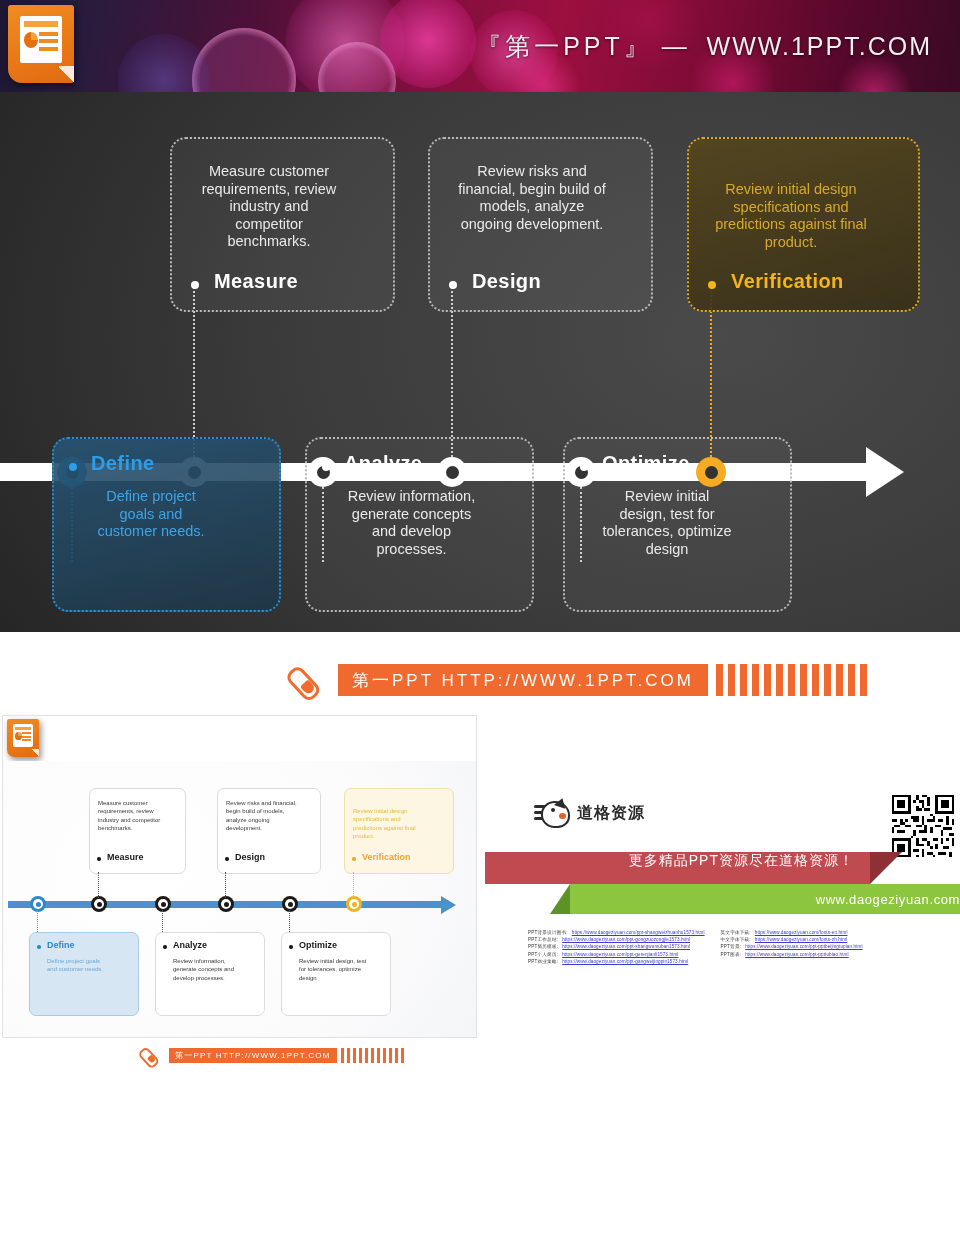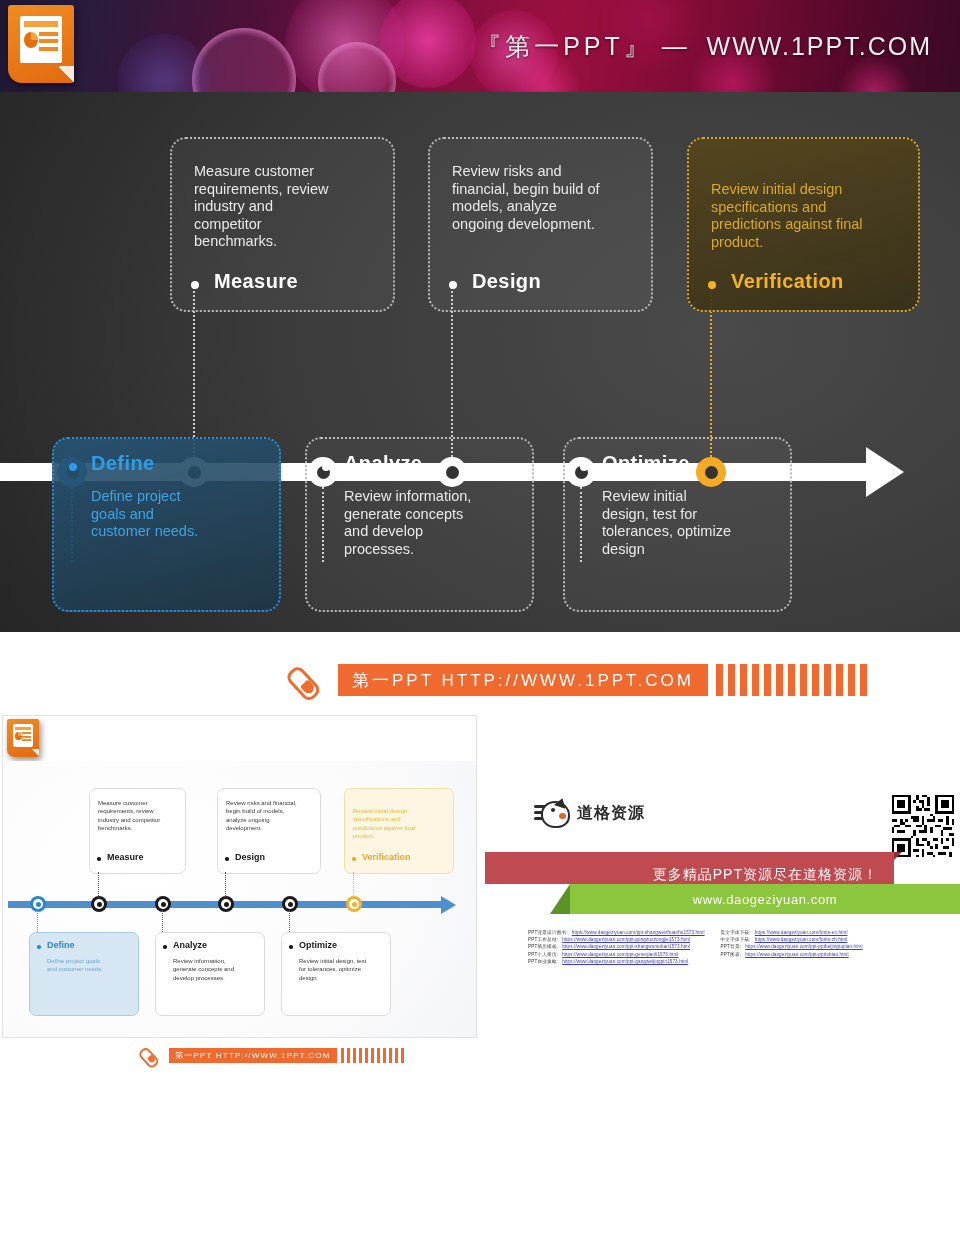--- a/index.html
+++ b/index.html
@@ -1,21 +1,21 @@
 <!DOCTYPE html>
 <html><head>
 <meta charset="utf-8">
 <style>
   html,body{margin:0;padding:0;background:#fff;}
   body{width:960px;height:1260px;position:relative;overflow:hidden;
        font-family:"Liberation Sans","DejaVu Sans",sans-serif;}
 
   
   #slide{position:absolute;left:0;top:0;width:960px;height:632px;overflow:hidden;
-         background:#2e2e2e;}
+         background:#2e2e2e;text-align:center;}
 
   
   #slide-header{position:absolute;left:0;top:0;width:960px;height:92px;overflow:hidden;
     background:linear-gradient(100deg,#1d1733 0%,#2a1b3d 10%,#4d1038 26%,#7b0f3d 42%,
                                #9c0f3f 58%,#7c0b35 74%,#55082a 88%,#3a0a25 100%);}
   .bokeh{position:absolute;border-radius:50%;}
   #hdr-title{position:absolute;right:28px;top:30px;color:#f2eef2;font-size:25px;
              letter-spacing:2px;text-shadow:0 1px 3px rgba(0,0,0,.6);white-space:nowrap;}
   #hdr-title .cn{letter-spacing:4px;}
 
@@ -147,26 +147,26 @@
   #ad-logo-mark .ear{position:absolute;right:3px;top:-2px;width:0;height:0;
         border-left:6px solid transparent;border-right:6px solid transparent;
         border-bottom:9px solid #2b2b2b;transform:rotate(18deg);}
   #ad-logo-mark .eye{position:absolute;right:15px;top:8px;width:4px;height:4px;border-radius:50%;
         background:#2b2b2b;}
   #ad-logo-mark .nose{position:absolute;right:4px;top:13px;width:7px;height:6px;border-radius:50%;
         background:#e2622c;}
   #ad-logo-txt{font-size:16px;font-weight:bold;color:#2b2b2b;letter-spacing:1px;}
   #qr{position:absolute;right:3px;top:2px;width:68px;height:68px;}
   #ad-red{position:absolute;left:-25px;top:62px;width:385px;height:32px;background:#bf4a4f;
-          display:flex;align-items:flex-end;justify-content:flex-end;padding-left:24px;}
+          display:flex;align-items:flex-start;justify-content:flex-end;}
   #ad-red-txt{color:#fff;font-size:14px;letter-spacing:1px;padding-right:16px;white-space:nowrap;}
   #ad-red-tail{position:absolute;left:360px;top:62px;width:0;height:0;
           border-top:32px solid #8e3034;border-right:32px solid transparent;}
   #ad-green{position:absolute;left:60px;top:94px;width:390px;height:30px;background:#8cc63e;
-          display:flex;align-items:center;justify-content:center;}
+          display:flex;align-items:center;justify-content:flex-end;}
   #ad-green-txt{color:#fff;font-size:13px;letter-spacing:.6px;}
   #ad-green-tail{position:absolute;left:40px;top:94px;width:0;height:0;
           border-bottom:30px solid #5d9326;border-left:20px solid transparent;}
 
   #links{position:absolute;left:18px;top:140px;width:430px;display:flex;gap:16px;}
   .lcol{display:flex;flex-direction:column;gap:2.2px;}
   .lrow{display:flex;align-items:baseline;gap:4px;white-space:nowrap;}
   .lkey{font-size:4.6px;color:#333;letter-spacing:.2px;}
   .lurl{font-size:4.6px;color:#3b3bd4;text-decoration:underline;letter-spacing:.1px;}
 </style>

